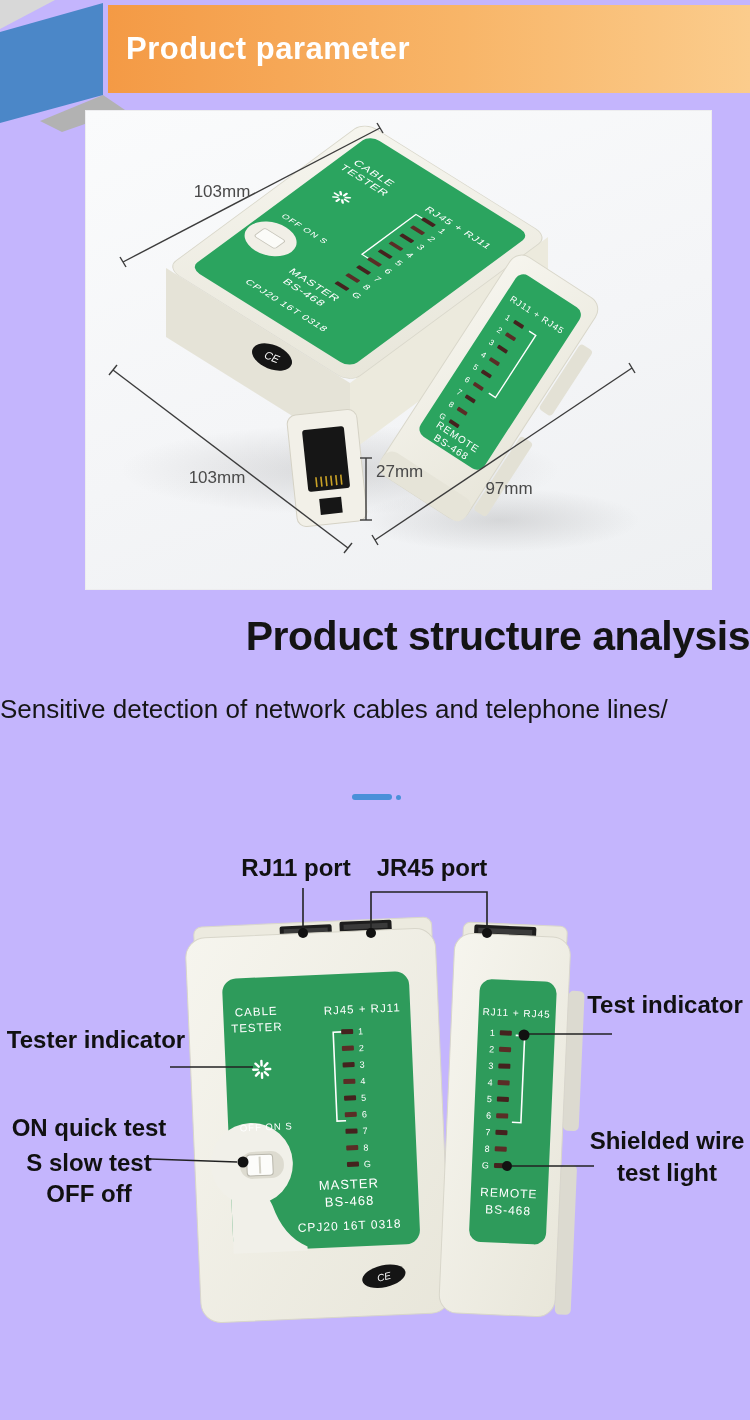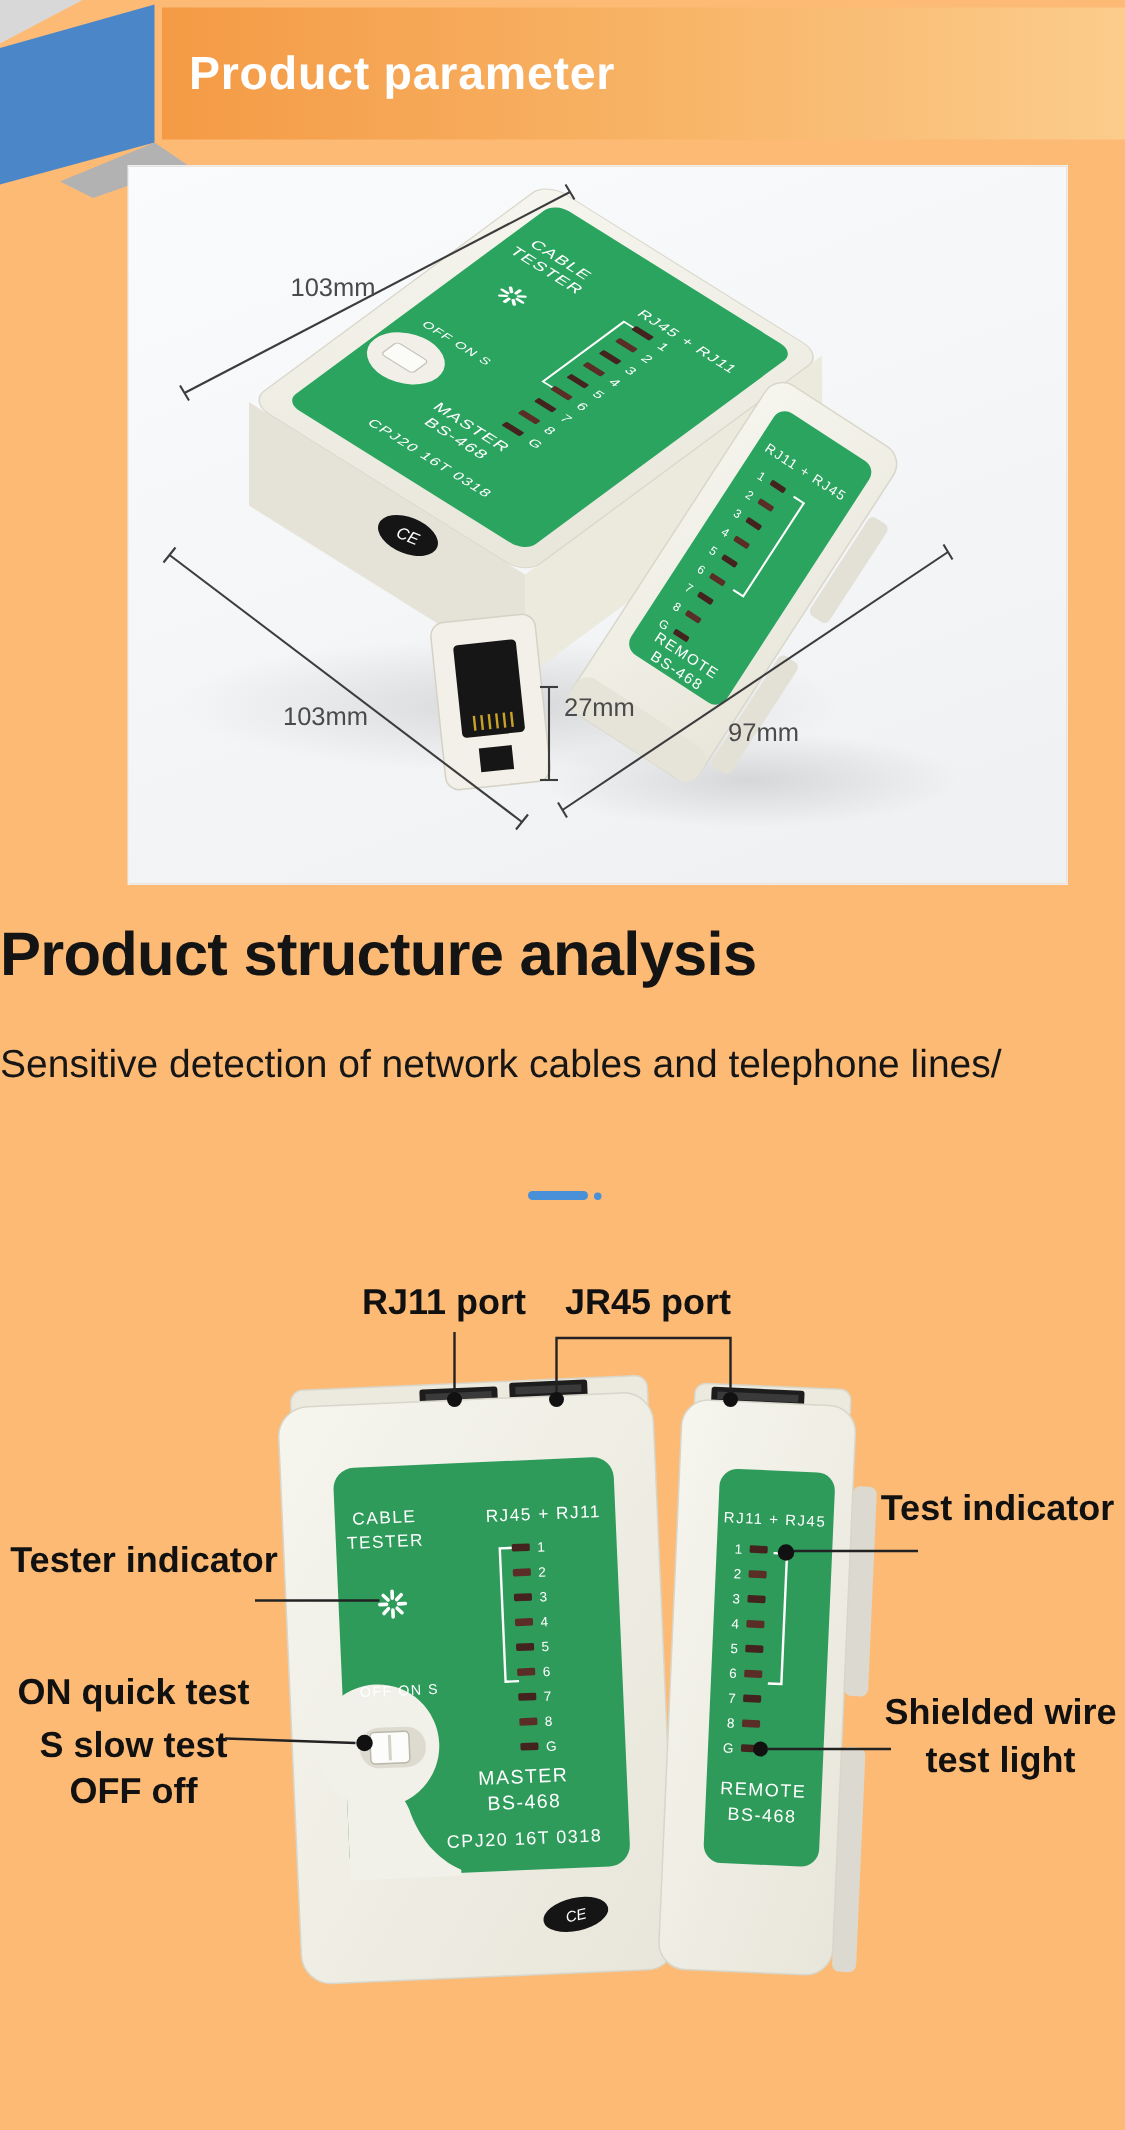--- a/index.html
+++ b/index.html
@@ -1,26 +1,26 @@
 <!DOCTYPE html>
 <html><head>
 <meta charset="utf-8">
 <style>
   html,body{margin:0;padding:0;background:#fff;}
-  .page{position:relative;width:750px;height:1420px;background:#fdba74;overflow:hidden;
+  .page{position:relative;width:750px;height:1420px;background:#c4b5fd;overflow:hidden;
         font-family:"Liberation Sans",sans-serif;}
   .banner{position:absolute;left:108px;top:5px;width:642px;height:88px;
           background:linear-gradient(90deg,#f49a45 0%,#f8b568 55%,#fbcc8c 100%);}
   .banner h1{margin:0;padding:0 0 0 18px;line-height:88px;font-size:31px;font-weight:600;
              color:#fff;letter-spacing:0.5px;}
   .ribbon{position:absolute;left:0;top:0;}
   .photo-card{position:absolute;left:85px;top:110px;width:627px;height:480px;
               background:linear-gradient(160deg,#fafbfc 0%,#f4f5f7 55%,#eef0f2 100%);
               border:1px solid #ededef;box-sizing:border-box;}
-  .h2wrap{position:absolute;left:0;top:613px;width:750px;text-align:left;}
+  .h2wrap{position:absolute;left:0;top:613px;width:750px;text-align:right;}
   .h2wrap .h2{font-size:41px;font-weight:600;color:#141414;letter-spacing:-0.5px;}
   .subwrap{position:absolute;left:0;top:692px;width:750px;text-align:left;
            font-size:26px;font-weight:500;color:#161616;line-height:34px;}
   .bluedash{position:absolute;left:352px;top:794px;width:40px;height:6px;border-radius:3px;
             background:#4a90d9;}
   .bluedot{position:absolute;left:396px;top:795px;width:5px;height:5px;border-radius:50%;
            background:#4a90d9;}
   .gfx{position:absolute;left:0;top:0;pointer-events:none;}
   svg text{font-family:"Liberation Sans",sans-serif;}
   .dev-txt{fill:#ffffff;letter-spacing:1px;}

